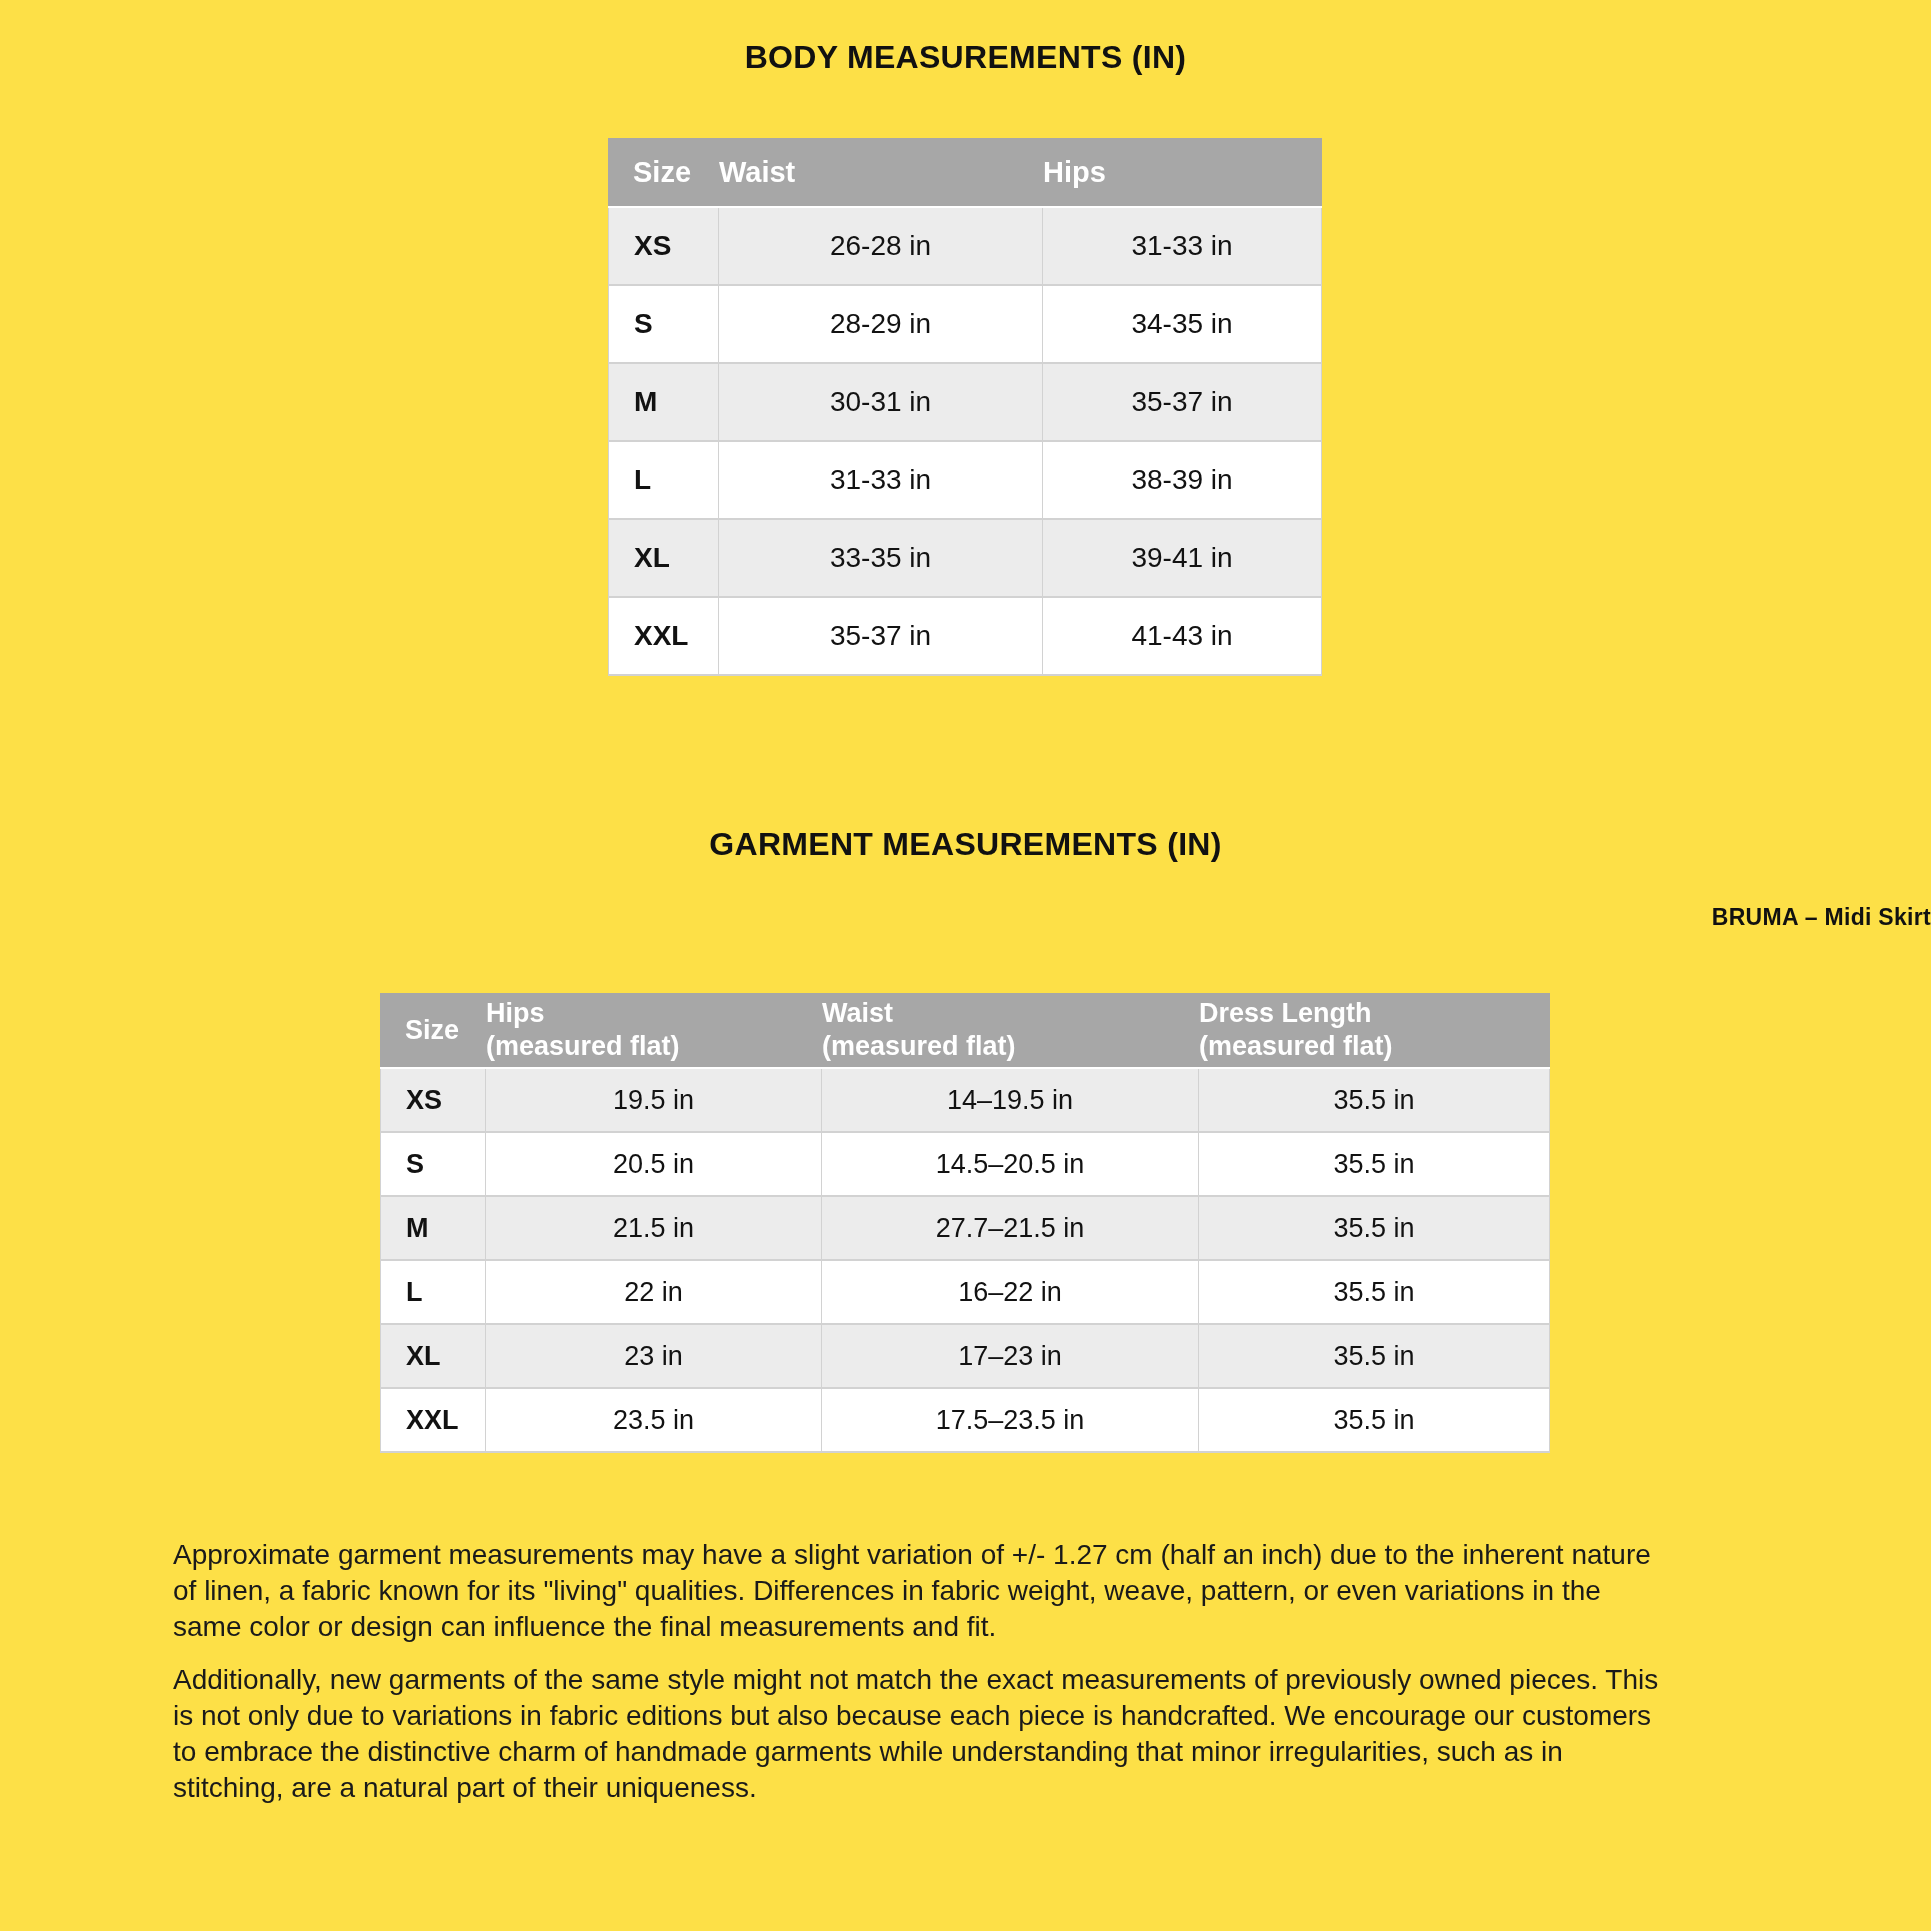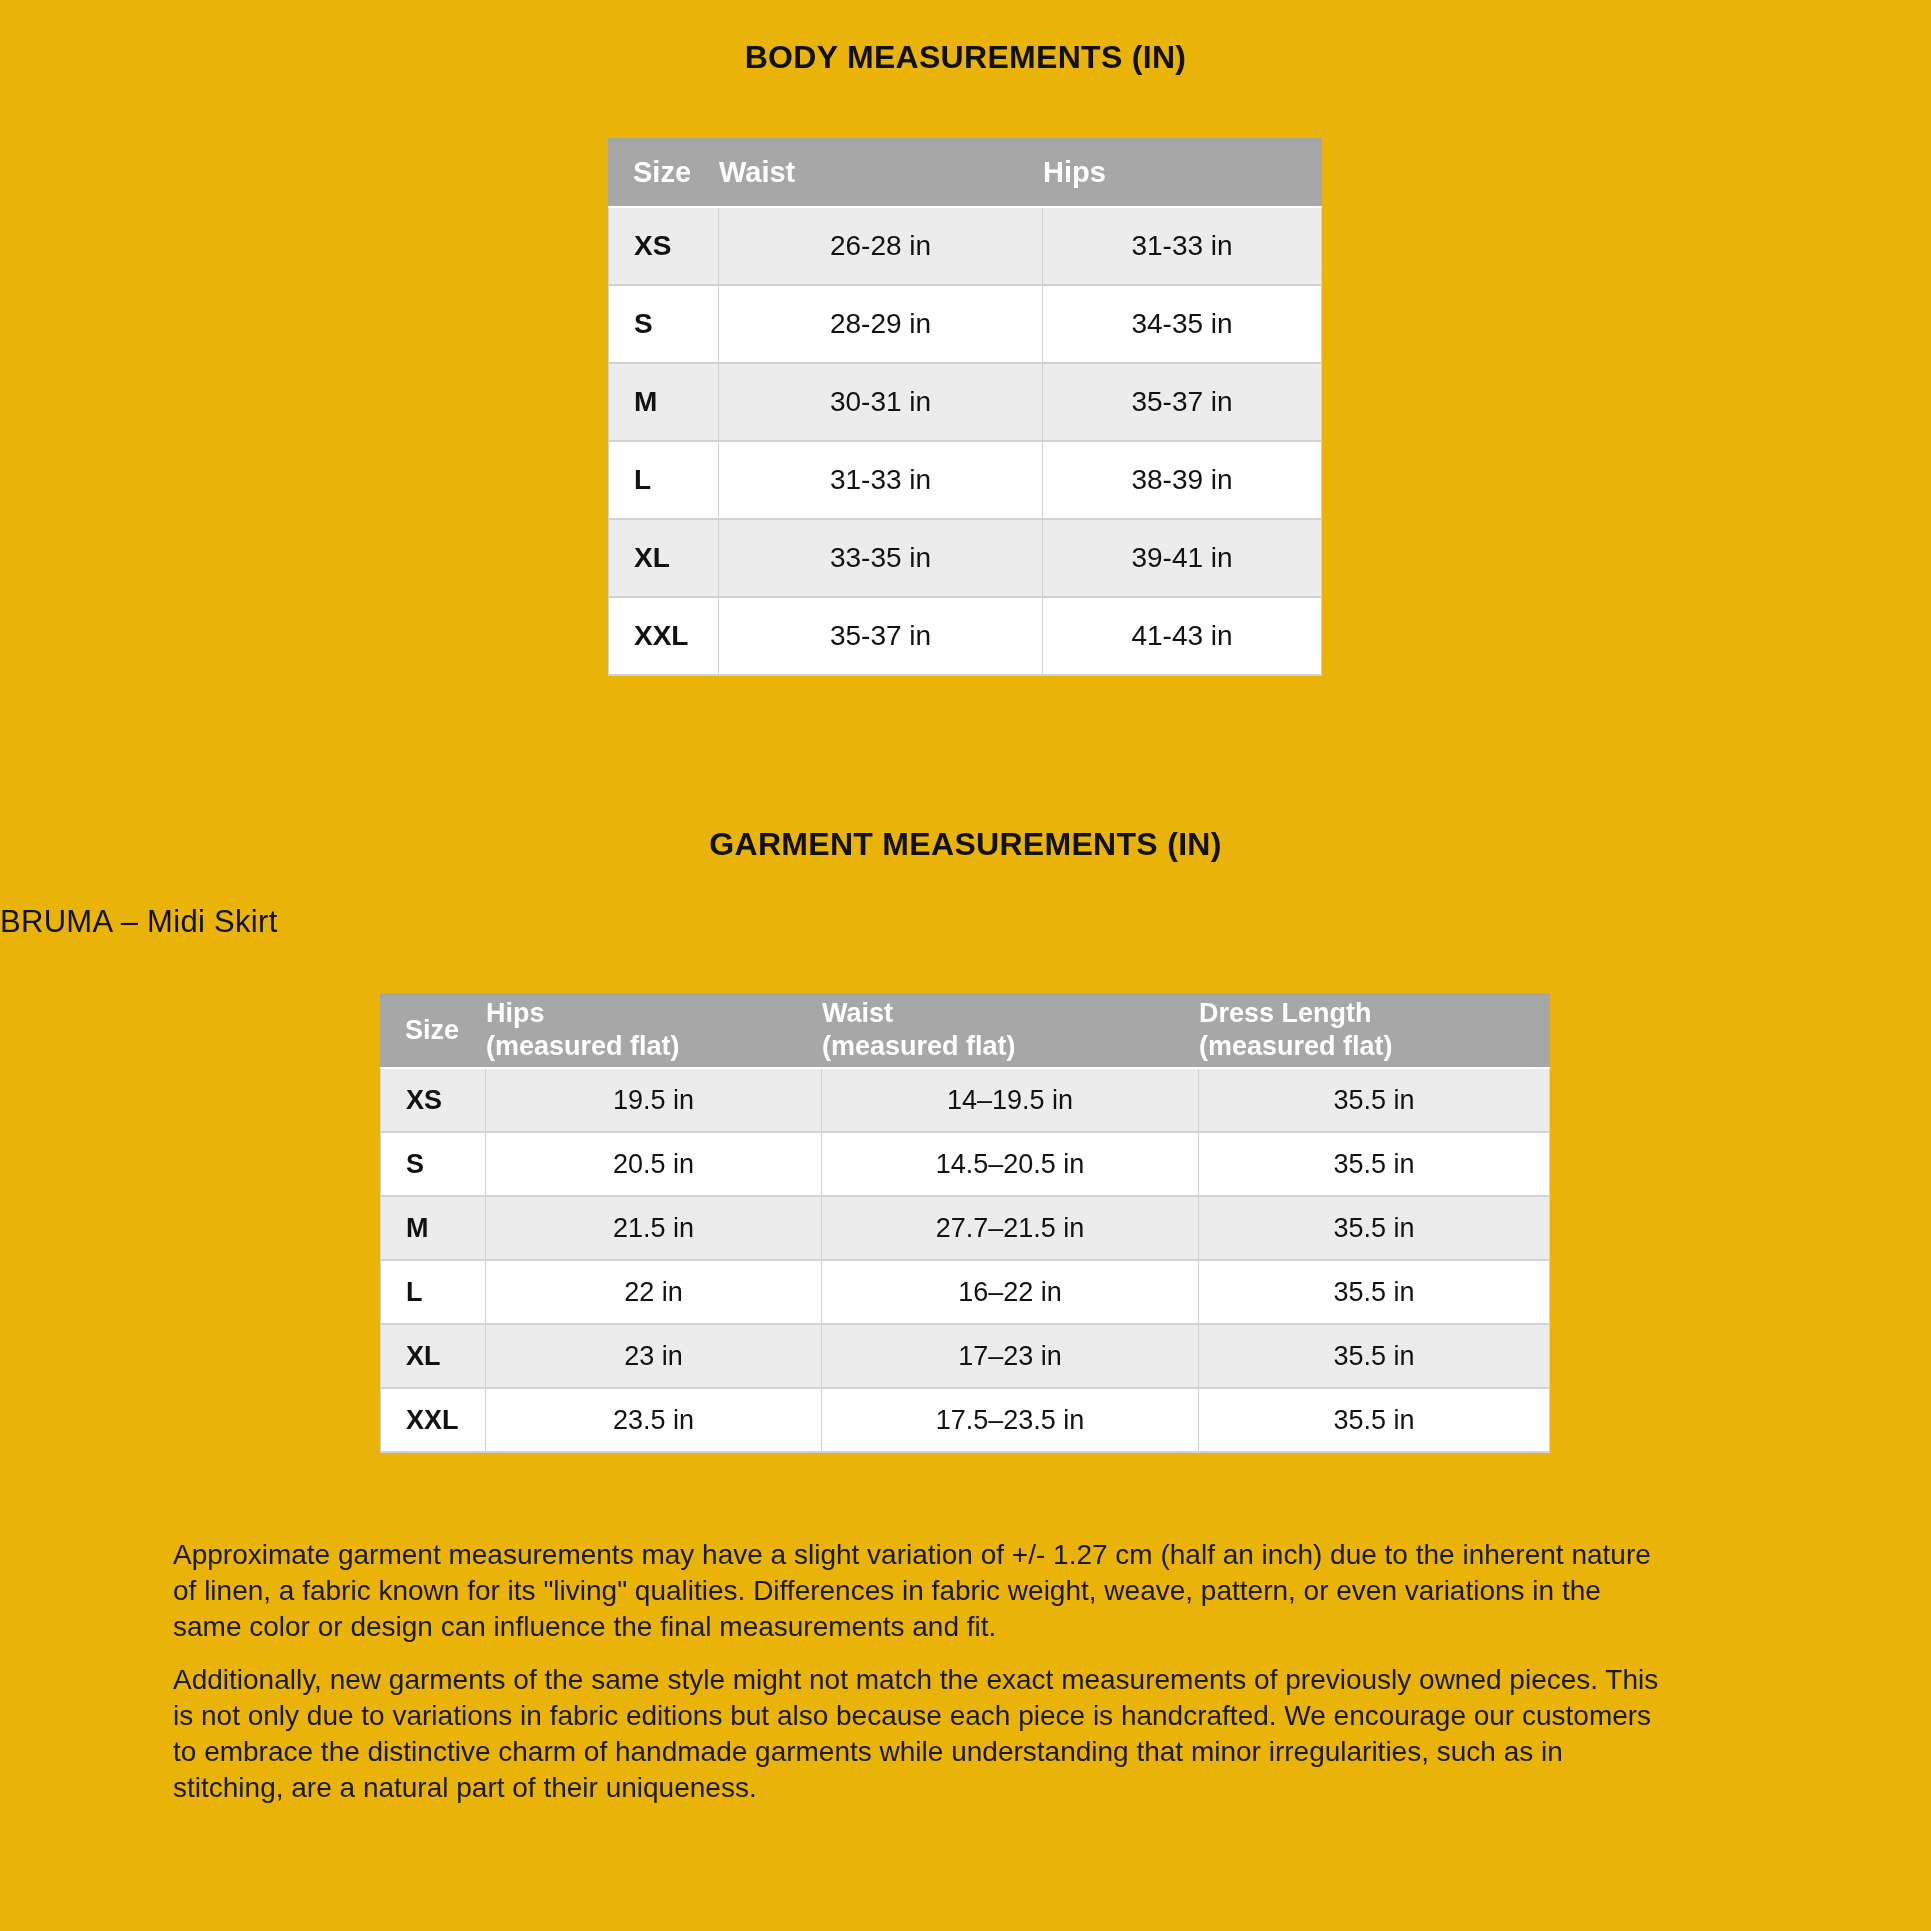--- a/index.html
+++ b/index.html
@@ -6,28 +6,28 @@
     --color-header-bg:#a7a7a7;
     --color-header-text:#ffffff;
     --color-row-alt-bg:#ececec;
     --color-row-bg:#ffffff;
     --color-border:#d2d2d2;
     --color-text:#121212;
   }
   *{box-sizing:border-box;margin:0;padding:0;}
   html,body{background:#ffffff;}
   body{font-family:"Liberation Sans",sans-serif;color:var(--color-text);}
-  .page{position:relative;width:1931px;height:1931px;background:#eab308;overflow:hidden;}
+  .page{position:relative;width:1931px;height:1931px;background:#fde047;overflow:hidden;}
 
   .title{position:absolute;left:0;width:100%;text-align:center;
          font-size:32px;font-weight:700;letter-spacing:0.3px;color:#111;}
   .title-body{top:39px;}
   .title-garment{top:826px;}
-  .subtitle{position:absolute;left:0;top:904px;width:100%;text-align:left;
-            font-size:31px;font-weight:400;letter-spacing:0.3px;color:#111;}
+  .subtitle{position:absolute;left:0;top:904px;width:100%;text-align:right;
+            font-size:23px;font-weight:700;letter-spacing:0.3px;color:#111;}
 
   table.tbl{position:absolute;border-collapse:separate;border-spacing:0;table-layout:fixed;}
   .tbl th{background:var(--color-header-bg);color:var(--color-header-text);
           font-weight:600;vertical-align:middle;text-align:left;
           border-bottom:2.9px solid #ffffff;}
   .tbl th.left,.tbl td.label{text-align:left;padding-left:25px;}
   .tbl td{vertical-align:middle;text-align:center;
           border-right:1.9px solid var(--color-border);
           border-bottom:2.9px solid var(--color-border);}
   .tbl td:first-child{border-left:1.9px solid var(--color-border);}

